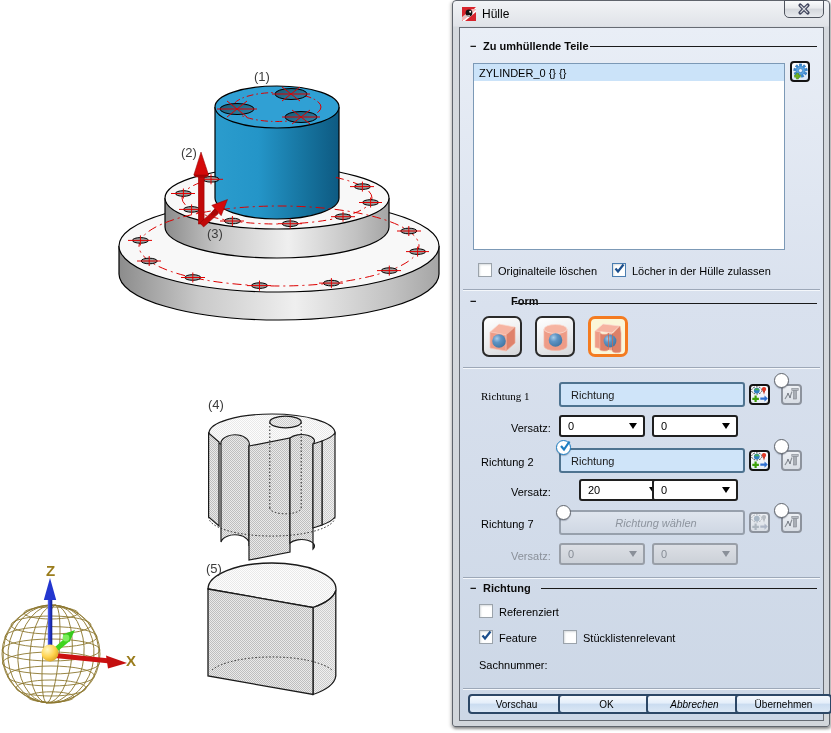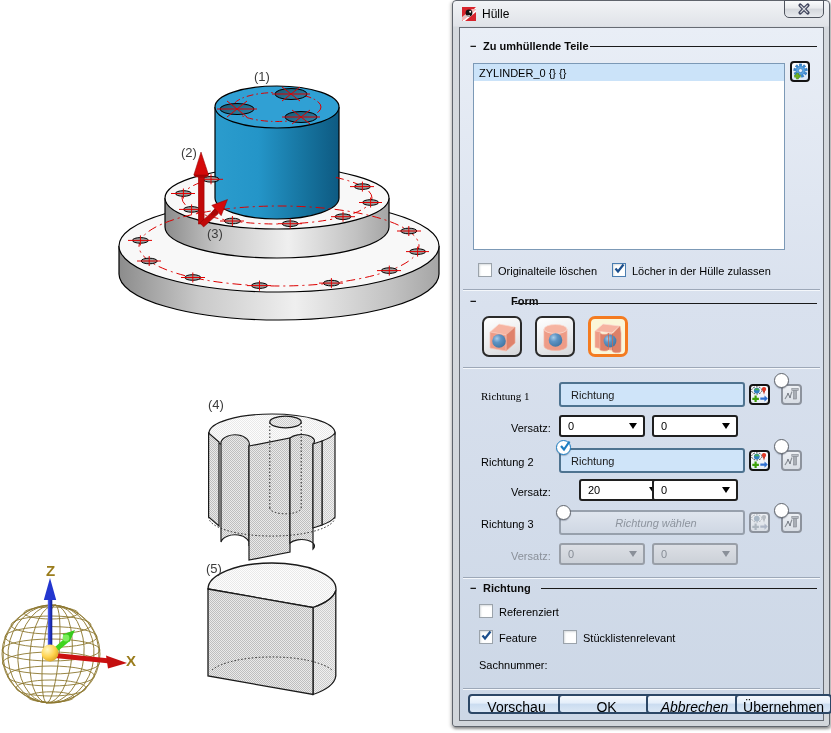--- a/index.html
+++ b/index.html
@@ -55,21 +55,21 @@
     border-left:4.5px solid transparent; border-right:4.5px solid transparent; border-top:6px solid #000; }
   .carrow.dis { border-top-color:#8a9099; }
   .iconbtn { position:absolute; width:21px; height:21px; border:2px solid #141414; border-radius:4px;
     background:linear-gradient(#fdfdfe,#e7ecf3); }
   .iconbtn.dis { border:2px solid #8d939d; background:linear-gradient(#eef1f5,#d9dee5); }
   .circ { position:absolute; width:15px; height:15px; border-radius:50%;
     background:#fff; border:1.5px solid #61666d; box-shadow:0 1px 1px rgba(60,70,90,0.35); }
   .btn { position:absolute; top:666px; width:97px; height:20px;
     background:linear-gradient(#f6f9fd,#e4eefa 45%,#cadcf0 50%,#dbe7f5);
     border:2px solid #2c4766; border-radius:4px;
-    text-align:center; font-size:14px; color:#000; padding-top:3px; }
+    text-align:center; font-size:10px; color:#000; padding-top:3px; }
 </style>
 </head>
 <body>
 <svg id="scene" width="452" height="733" viewBox="0 0 452 733">
   <defs>
     <linearGradient id="flside" x1="0" y1="0" x2="1" y2="0">
       <stop offset="0" stop-color="#8c8c8c"></stop>
         <stop offset="0.25" stop-color="#c9c9c9"></stop>
       <stop offset="0.55" stop-color="#efefef"></stop>
         <stop offset="0.85" stop-color="#c2c2c2"></stop>
@@ -387,21 +387,21 @@
     </div>
     <div class="circ" style="left:314px; top:411px;"></div>
     <div class="circ" style="left:96px; top:412px; border-color:#1d7ec2;"></div>
     <svg style="position:absolute; left:98px; top:411px; z-index:3;" width="14" height="14" viewBox="0 0 14 14">
       <path d="M3 7 L6 10.5 L11.5 2.5" stroke="#1d7ec2" stroke-width="2.2" fill="none"></path>
     </svg>
     <div class="rowlabel" style="left:51px; top:458px;">Versatz:</div>
     <div class="combo" style="left:99px; top:451px;margin-left:20px;">20<div class="carrow"></div></div>
     <div class="combo" style="left:192px; top:451px;">0<div class="carrow"></div></div>
 
-    <div class="rowlabel" style="left:21px; top:490px;">Richtung 3</div>
+    <div class="rowlabel" style="left:21px; top:490px;">Richtung 7</div>
     <div class="dirfield dis" style="top:482px;">Richtung wählen</div>
     <div class="iconbtn dis" style="left:289px; top:484px;">
       <svg width="17" height="17" viewBox="0 0 17 17" opacity="0.6">
         <ellipse cx="5.8" cy="4.4" rx="5.2" ry="3.6" fill="none" stroke="#70767e" stroke-width="0.9" stroke-dasharray="1.6 1.2"></ellipse>
         <circle cx="5.8" cy="4.6" r="2.9" fill="#8096aa"></circle>
         <circle cx="13" cy="3.1" r="2.2" fill="#9aa1a8"></circle>
         <polygon points="12,4.9 14,4.9 13,8.8" fill="#8a9198"></polygon>
         <path d="M3.5,9.5 h2.2 v2.2 h2.2 v2.2 h-2.2 v2.2 h-2.2 v-2.2 h-2.2 v-2.2 h2.2 Z" fill="#8d99a4"></path>
         <path d="M9.3,11.5 h4.2 v-2 l3.3,3.1 -3.3,3.1 v-2 h-4.2 Z" fill="#8d99b0"></path>
       </svg>

